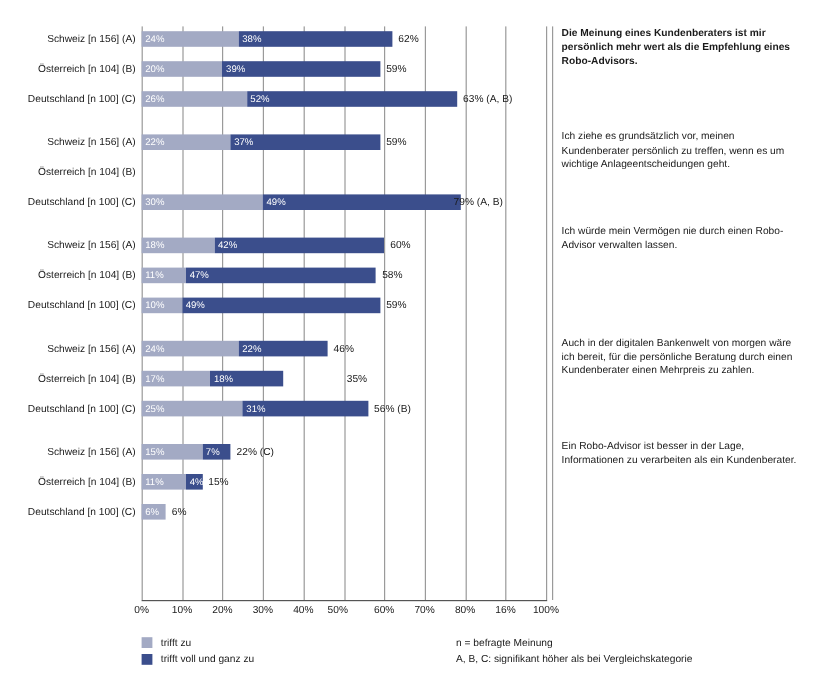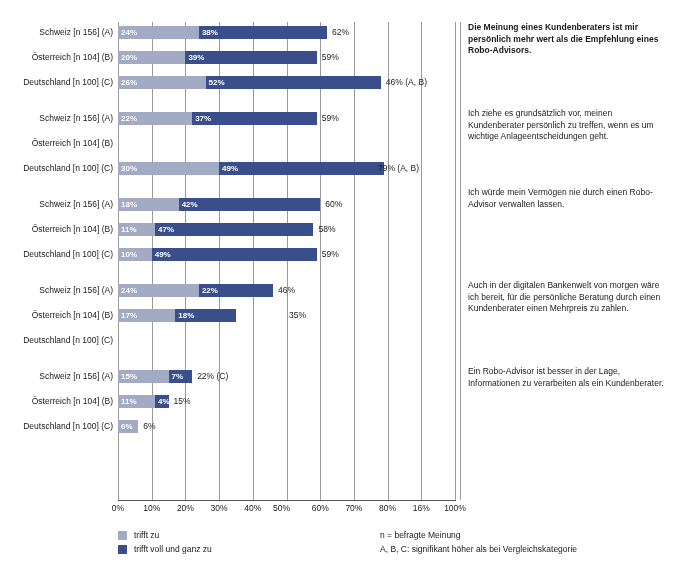--- a/index.html
+++ b/index.html
@@ -80,21 +80,21 @@
   }
   .seg.light { background: #a3aac4; }
   .seg.dark  { background: #3b4e8c; }
   .seg-label {
     position: absolute;
     top: 0;
     height: 30px;
     line-height: 13px;
     font-size: 8px;
     color: #ffffff;
-    font-weight: bold;
+    font-weight: normal;
   }
   .total-label {
     position: absolute;
     top: 0;
     height: 13px;
     line-height: 13px;
     font-size: 8.5px;
     color: #1a1a1a;
     white-space: nowrap;
   }
@@ -205,21 +205,21 @@
           <div class="total-label" style="left: 203.83px;">59%</div>
         </div>
       </div>
       <div class="row" style="top: 76px; width: 687px;">
         <div class="row-label" style="right: 574px;">Deutschland [n 100] (C)</div>
         <div class="bar-wrap" style="width: 337px;">
           <div class="seg light" style="left: 0px; width: 87.62px;"></div>
           <div class="seg-label" style="left: 3px;">26%</div>
           <div class="seg dark" style="left: 87.62px; width: 175.24px;"></div>
           <div class="seg-label" style="left: 90.62px;">52%</div>
-          <div class="total-label" style="left: 267.86px;">46% (A, B)</div>
+          <div class="total-label" style="left: 267.86px;">63% (A, B)</div>
         </div>
       </div>
       <div class="row" style="top: 112px; width: 687px;">
         <div class="row-label" style="right: 574px;">Schweiz [n 156] (A)</div>
         <div class="bar-wrap" style="width: 337px;">
           <div class="seg light" style="left: 0px; width: 74.14px;"></div>
           <div class="seg-label" style="left: 3px;">22%</div>
           <div class="seg dark" style="left: 74.14px; width: 124.69px;"></div>
           <div class="seg-label" style="left: 77.14px;">37%</div>
           <div class="total-label" style="left: 203.83px;">59%</div>
@@ -283,20 +283,27 @@
         <div class="bar-wrap" style="width: 337px;">
           <div class="seg light" style="left: 0px; width: 57.29px;"></div>
           <div class="seg-label" style="left: 3px;">17%</div>
           <div class="seg dark" style="left: 57.29px; width: 60.66px;"></div>
           <div class="seg-label" style="left: 60.29px;">18%</div>
           <div class="total-label" style="left: 122.95px; margin-left: 48px;">35%</div>
         </div>
       </div>
       <div class="row" style="top: 334px; width: 687px;">
         <div class="row-label" style="right: 574px;">Deutschland [n 100] (C)</div>
+        <div class="bar-wrap" style="width: 337px;">
+          <div class="seg light" style="left: 0px; width: 84.25px;"></div>
+          <div class="seg-label" style="left: 3px;">25%</div>
+          <div class="seg dark" style="left: 84.25px; width: 104.47px;"></div>
+          <div class="seg-label" style="left: 87.25px;">31%</div>
+          <div class="total-label" style="left: 193.72px;">56% (B)</div>
+        </div>
       </div>
       <div class="row" style="top: 370px; width: 687px;">
         <div class="row-label" style="right: 574px;">Schweiz [n 156] (A)</div>
         <div class="bar-wrap" style="width: 337px;">
           <div class="seg light" style="left: 0px; width: 50.55px;"></div>
           <div class="seg-label" style="left: 3px;">15%</div>
           <div class="seg dark" style="left: 50.55px; width: 23.59px;"></div>
           <div class="seg-label" style="left: 53.55px;">7%</div>
           <div class="total-label" style="left: 79.14px;">22% (C)</div>
         </div>

